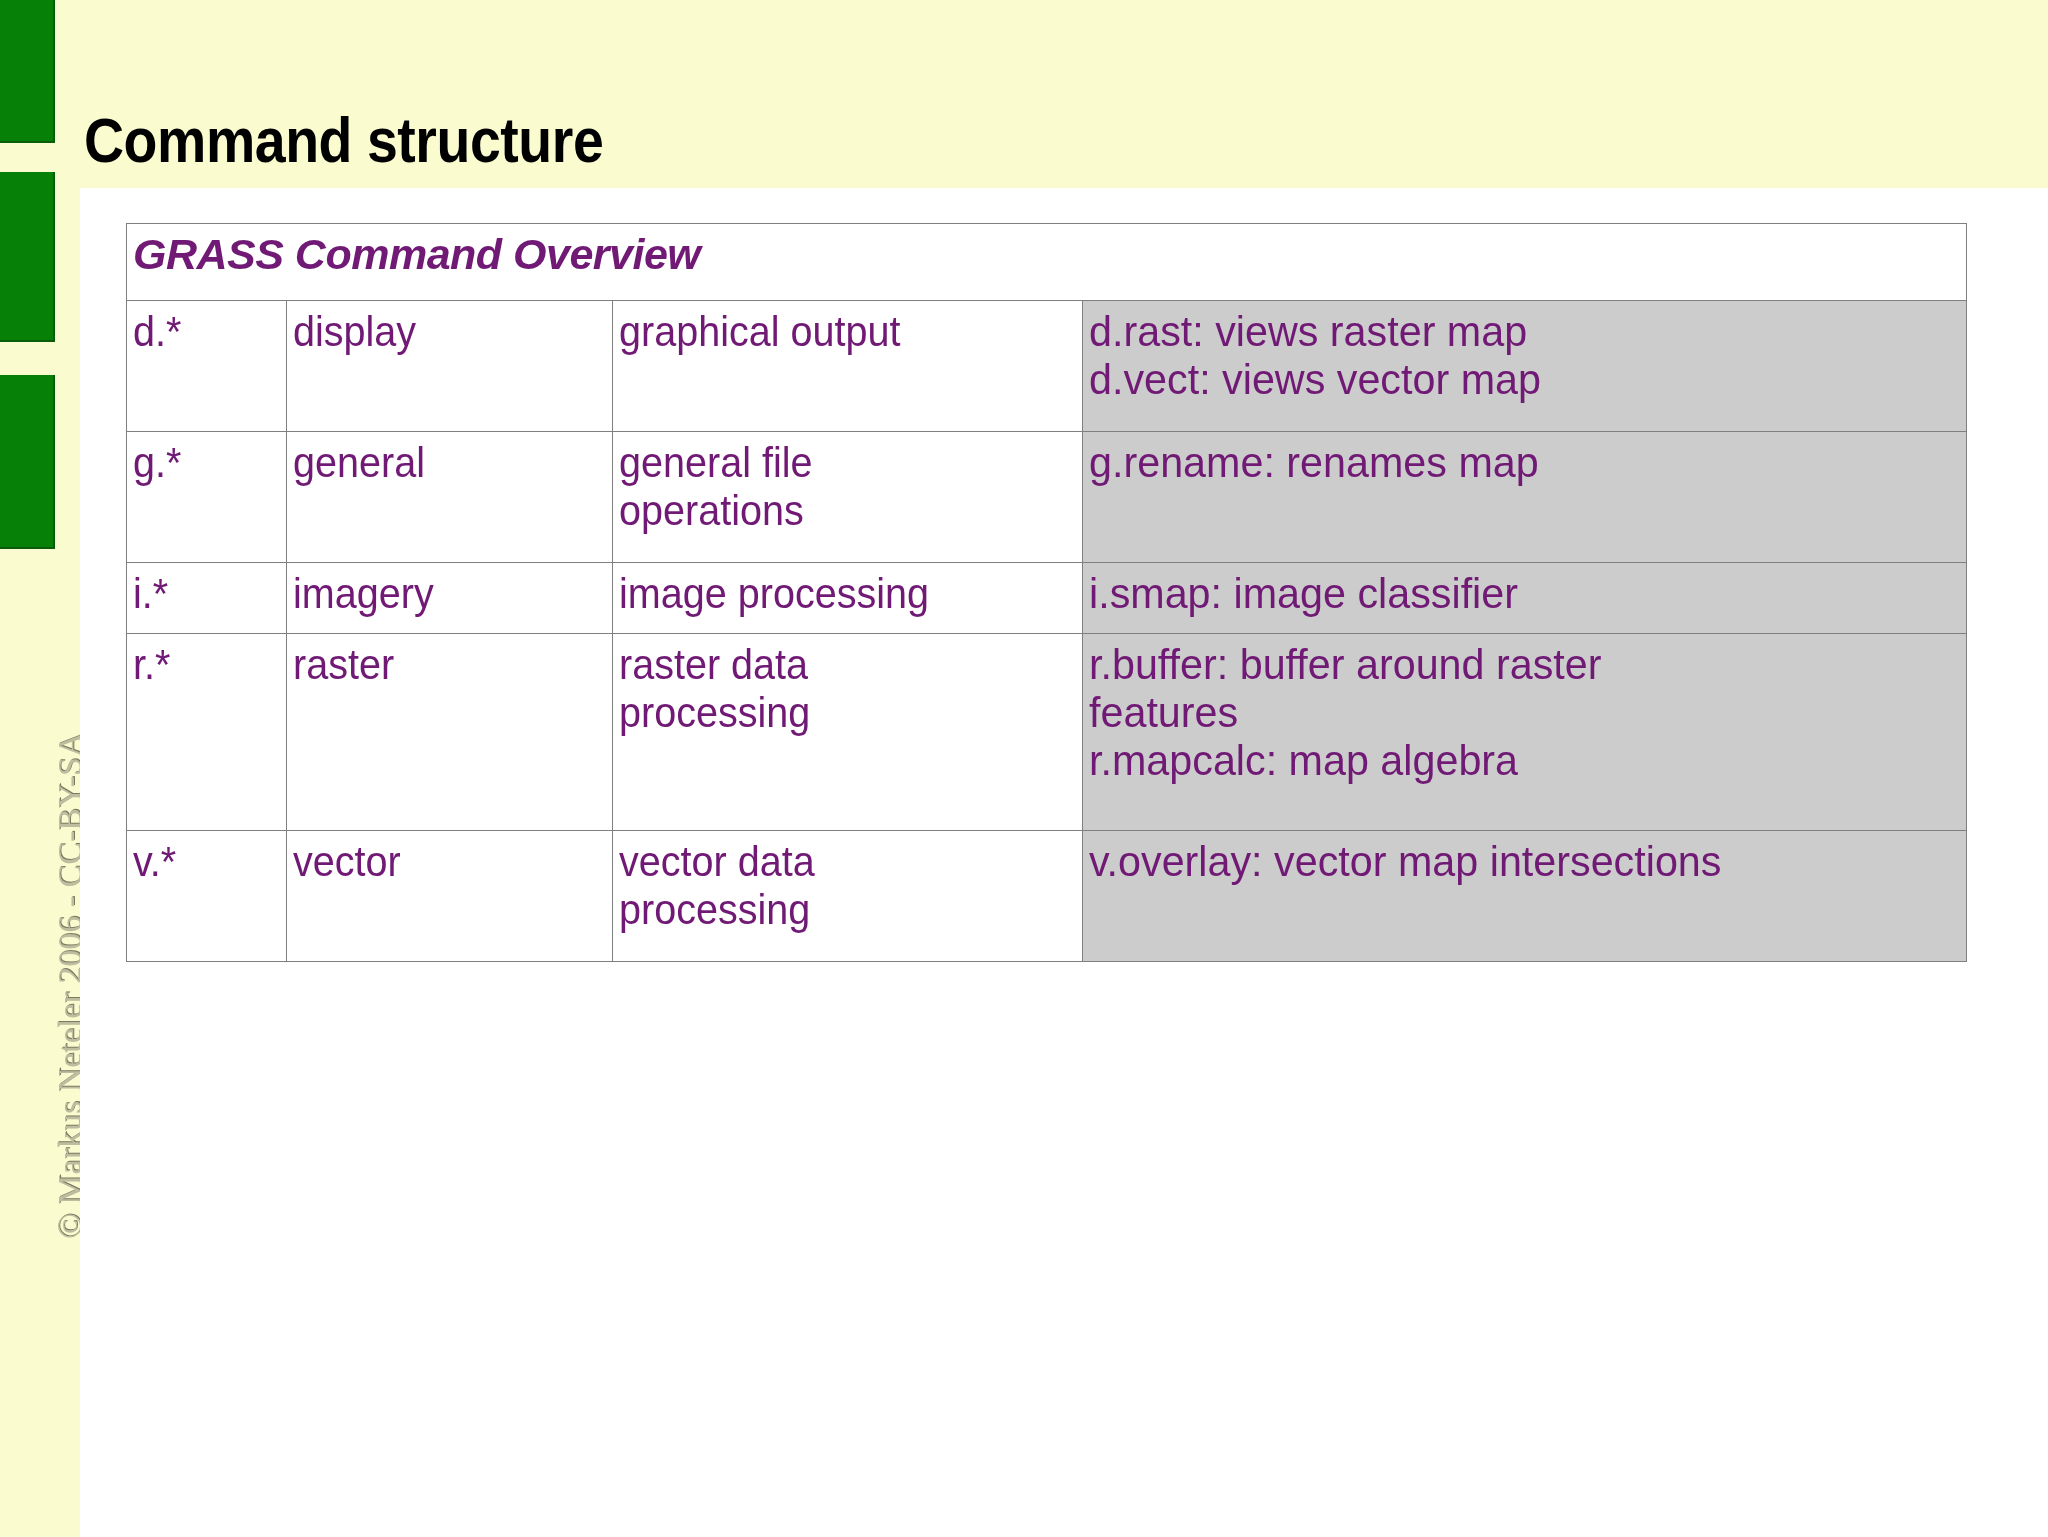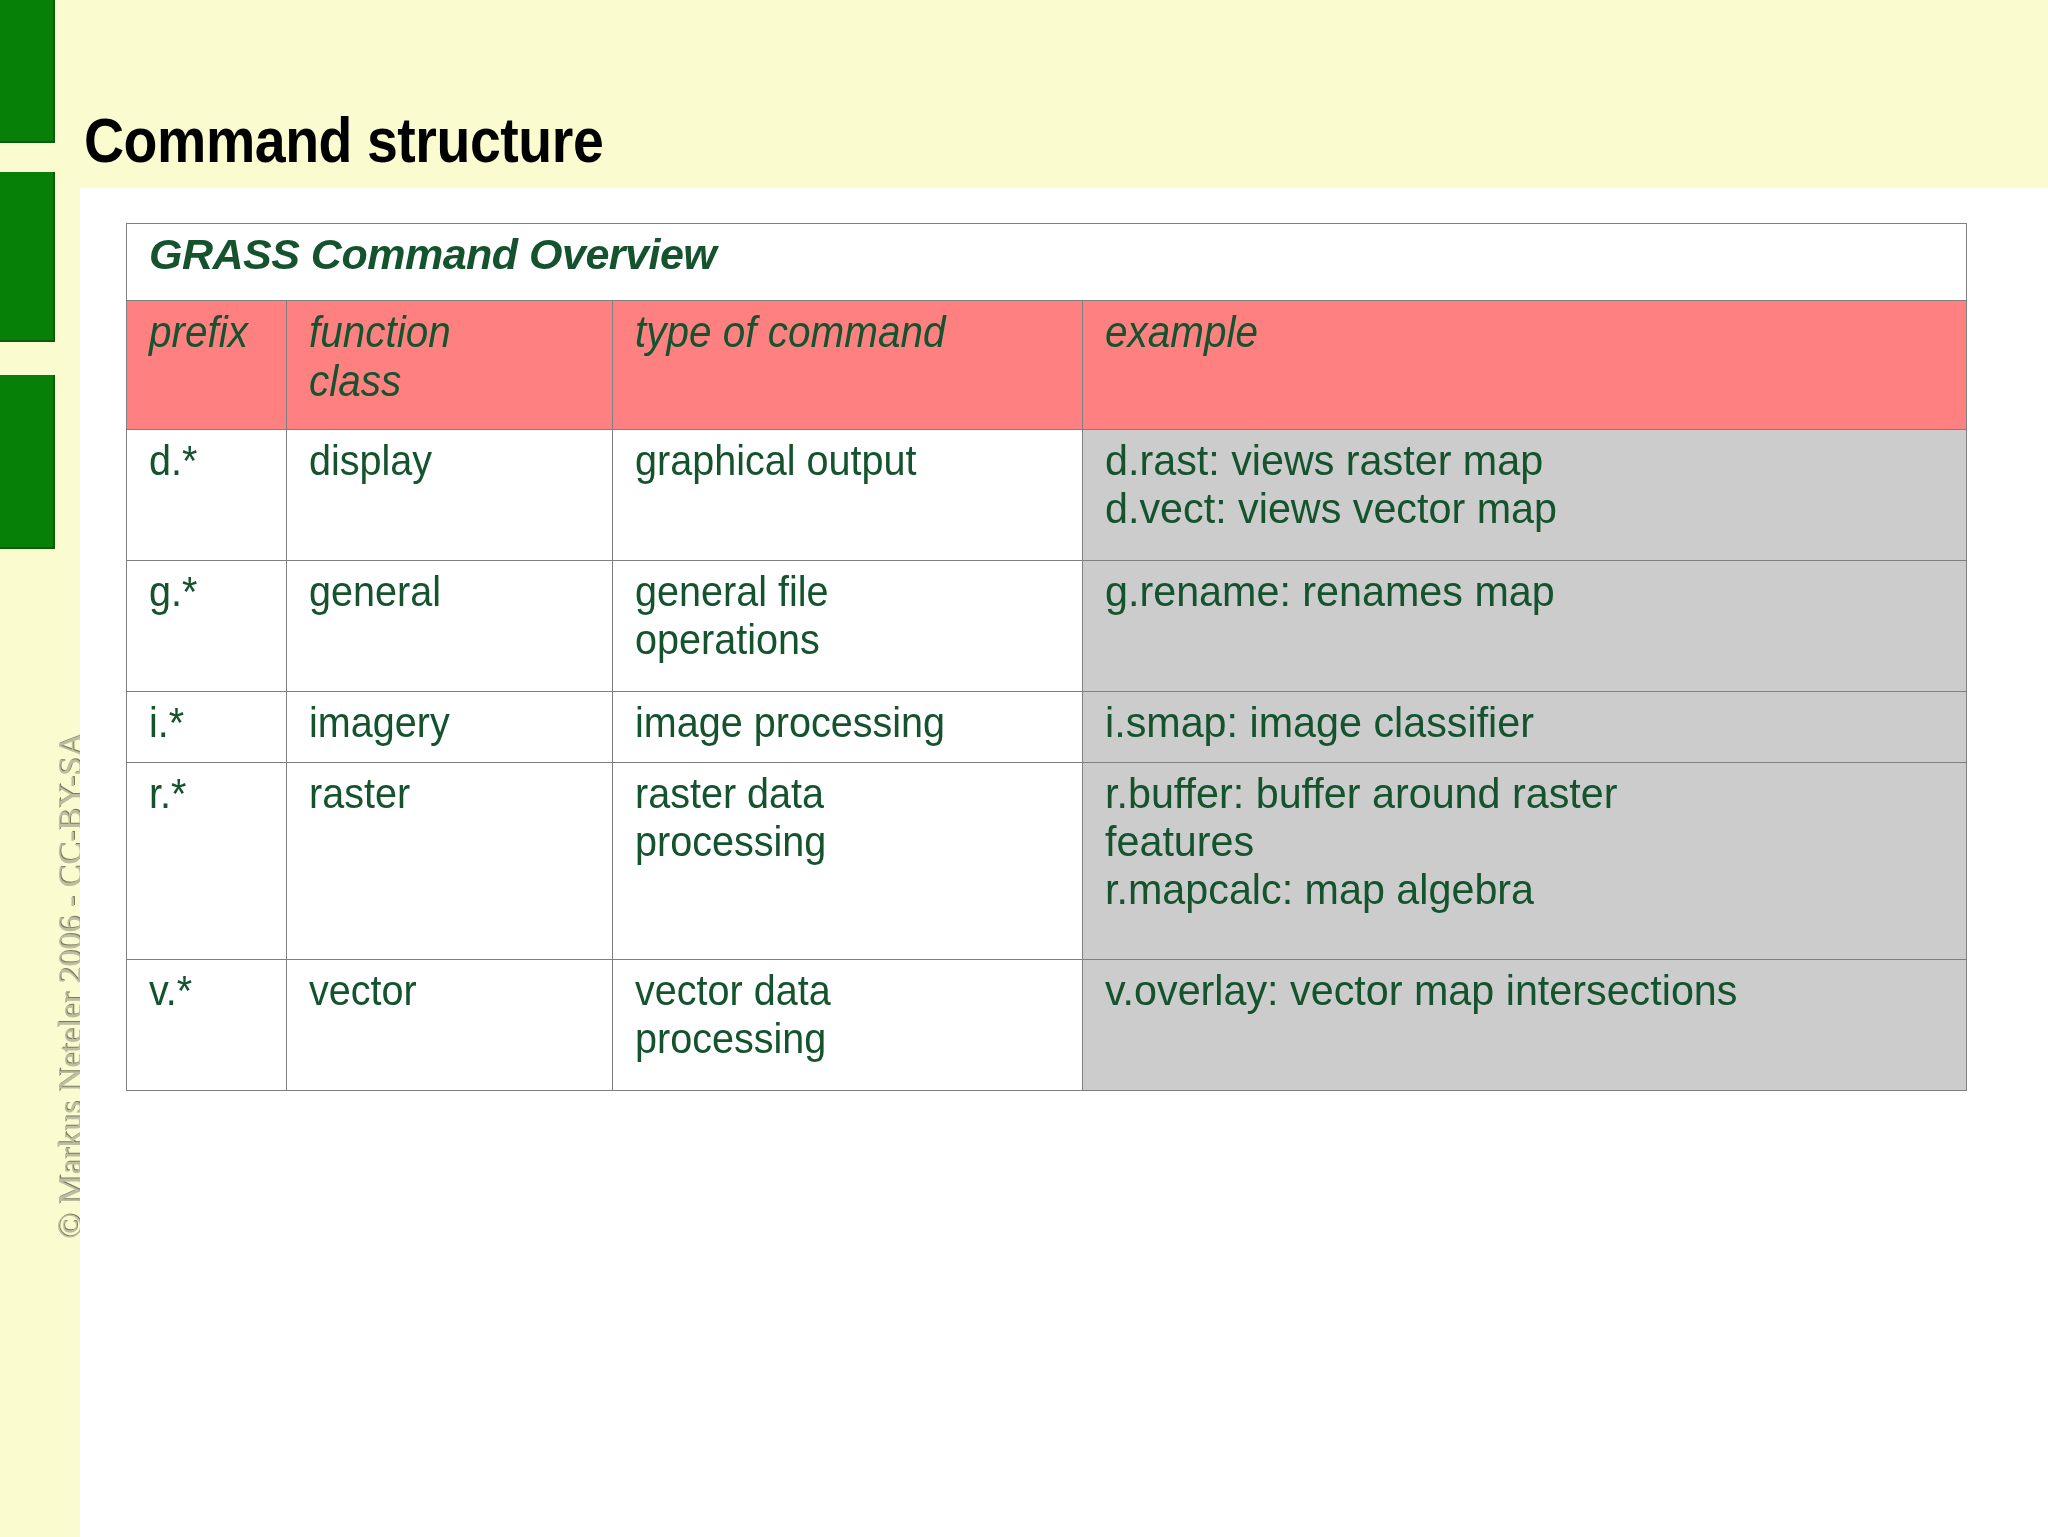--- a/index.html
+++ b/index.html
@@ -84,25 +84,25 @@
     position: absolute;
     left: 126px;
     top: 223px;
     width: 1840px;
     border-collapse: collapse;
     table-layout: fixed;
     background: #ffffff;
   }
   .overview-table td {
     border: 1px solid #7f7f7f;
-    padding: 6px 10px 10px 22px;
+    padding: 6px 10px 10px 6px;
     vertical-align: top;
     font-size: 43px;
     line-height: 1.12;
-    color: #14532d;
+    color: #701a75;
   }
   .col-prefix   { width: 160px; }
   .col-class    { width: 326px; }
   .col-type     { width: 470px; }
   .col-example  { width: 884px; }
 
   .title-cell {
     font-size: 45px;
     font-weight: bold;
     font-style: italic;
@@ -165,27 +165,20 @@
     <colgroup>
       <col class="col-prefix">
       <col class="col-class">
       <col class="col-type">
       <col class="col-example">
     </colgroup>
     <tbody>
       <tr>
         <td class="title-cell" colspan="4">GRASS Command Overview</td>
       </tr>
-      <tr class="hdr">
-        <td><span class="squeeze">prefix</span></td>
-        <td><span class="squeeze">function
-class</span></td>
-        <td><span class="squeeze">type of command</span></td>
-        <td><span class="squeeze">example</span></td>
-      </tr>
 
       <tr class="r-two">
         <td class="cell-prefix"><span class="squeeze">d.*</span></td>
         <td class="cell-class"><span class="squeeze">display</span></td>
         <td class="cell-type"><span class="squeeze">graphical output</span></td>
         <td class="cell-example"><span class="squeeze-ex">d.rast: views raster map
 d.vect: views vector map</span></td>
       </tr>
 
 

